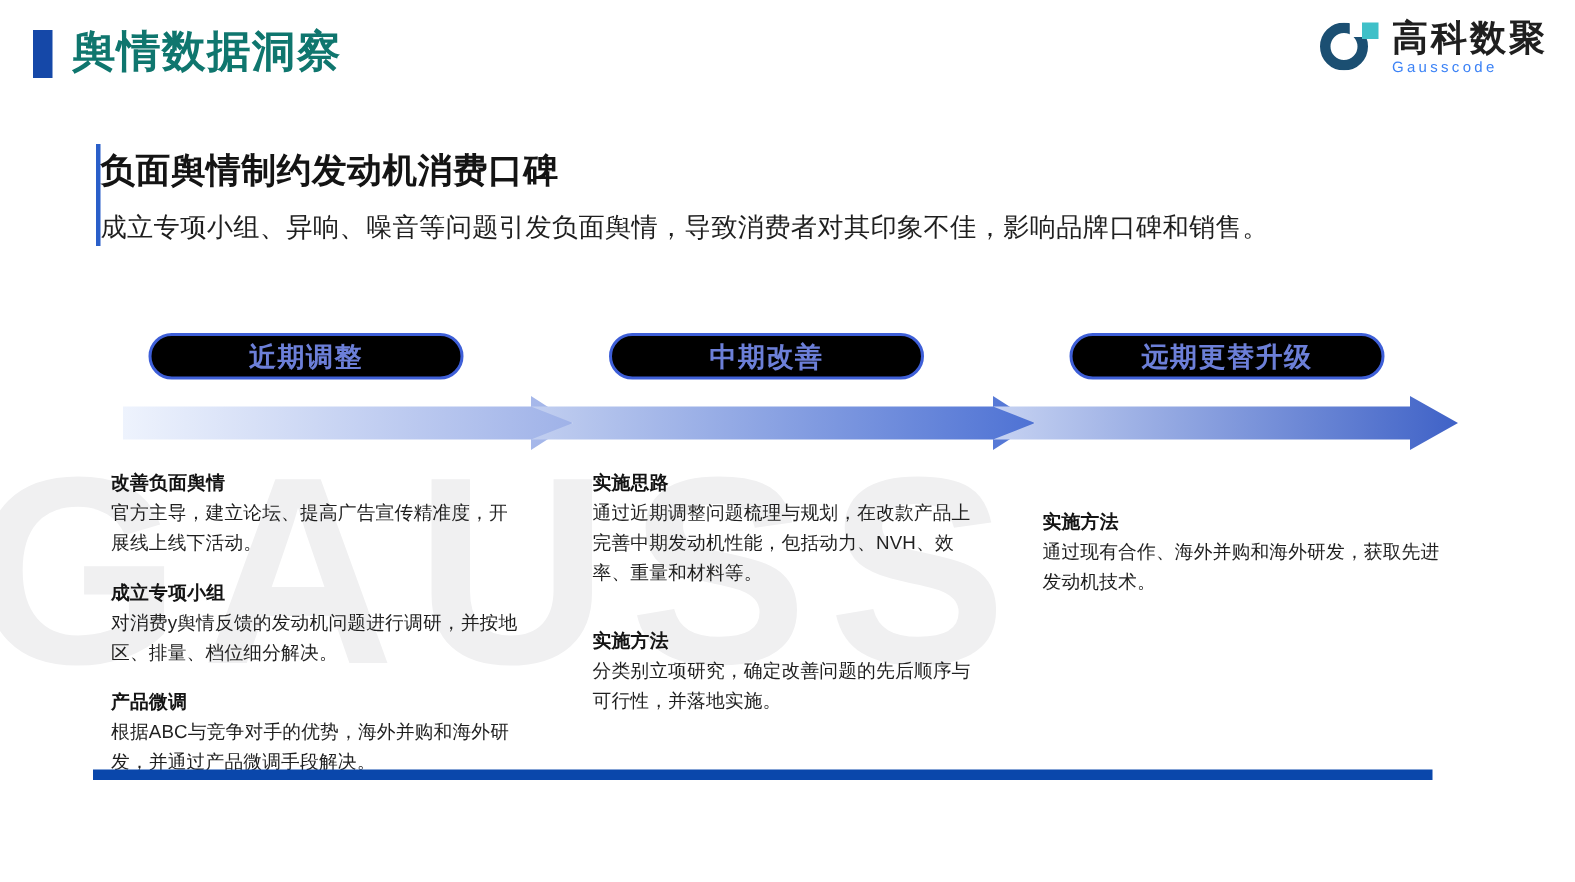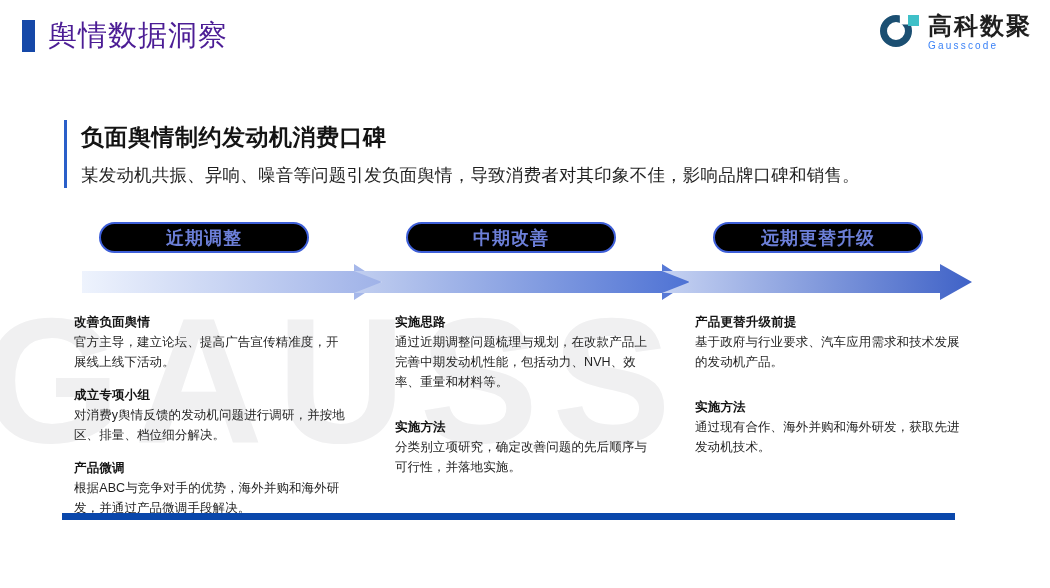--- a/index.html
+++ b/index.html
@@ -40,22 +40,22 @@
   .header-bullet {
     position: absolute;
     left: 22px; top: 20px;
     width: 13px; height: 32px;
     background: #1548a8;
   }
   .header-title {
     position: absolute;
     left: 48px; top: 15px;
     font-size: 29px;
-    font-weight: 400;
-    color: #4c1d95;
+    font-weight: 700;
+    color: #0f766e;
     letter-spacing: 1px;
     line-height: 40px;
   }
 
   
   .logo {
     position: absolute;
     right: 18px; top: 12px;
     display: flex;
     align-items: center;
@@ -94,24 +94,22 @@
     letter-spacing: 2.2px;
     margin-top: 3px;
   }
 
   
   .intro {
     position: absolute;
     left: 64px; top: 96px;
     width: 900px;
     border-left: 3px solid #2a5fc9;
-    padding-left: 14px;
     box-sizing: border-box;
     z-index: 3;
-    margin-top: 24px;
   }
   .intro-title {
     font-size: 23px;
     font-weight: 700;
     color: #141414;
     line-height: 34px;
     letter-spacing: 0.5px;
   }
   .intro-sub {
     margin-top: 8px;
@@ -202,21 +200,21 @@
     </div>
     <div class="logo-text">
       <div class="logo-cn">高科数聚</div>
       <div class="logo-en">Gausscode</div>
     </div>
   </div>
 </div>
 
 <div class="intro">
   <div class="intro-title">负面舆情制约发动机消费口碑</div>
-  <div class="intro-sub">某发动机共振、异响、噪音等问题引发负面舆情，导致消费者对其印象不佳，影响品牌口碑和销售。</div>
+  <div class="intro-sub">成立专项小组、异响、噪音等问题引发负面舆情，导致消费者对其印象不佳，影响品牌口碑和销售。</div>
 </div>
 
 <div class="pill" id="pill-0">近期调整</div>
 <div class="pill" id="pill-1">中期改善</div>
 <div class="pill" id="pill-2">远期更替升级</div>
 
 <div class="arrow-band">
   <svg width="890" height="36" viewBox="0 0 890 36">
     <defs>
       <linearGradient id="g1" x1="0" y1="0" x2="1" y2="0">
@@ -258,23 +256,19 @@
     <div class="blk-h">实施思路</div>
     <div class="blk-b">通过近期调整问题梳理与规划，在改款产品上完善中期发动机性能，包括动力、NVH、效率、重量和材料等。</div>
   </div>
   <div class="blk" style="margin-top:26px">
     <div class="blk-h">实施方法</div>
     <div class="blk-b">分类别立项研究，确定改善问题的先后顺序与可行性，并落地实施。</div>
   </div>
 </div>
 
 <div class="col" id="col-2">
-  <div class="blk">
-    <div class="blk-h">产品更替升级前提</div>
-    <div class="blk-b">基于政府与行业要求、汽车应用需求和技术发展的发动机产品。</div>
-  </div>
   <div class="blk" style="margin-top:26px">
     <div class="blk-h">实施方法</div>
     <div class="blk-b">通过现有合作、海外并购和海外研发，获取先进发动机技术。</div>
   </div>
 </div>
 
 <div class="footer-bar"></div>
 
 </body></html>

